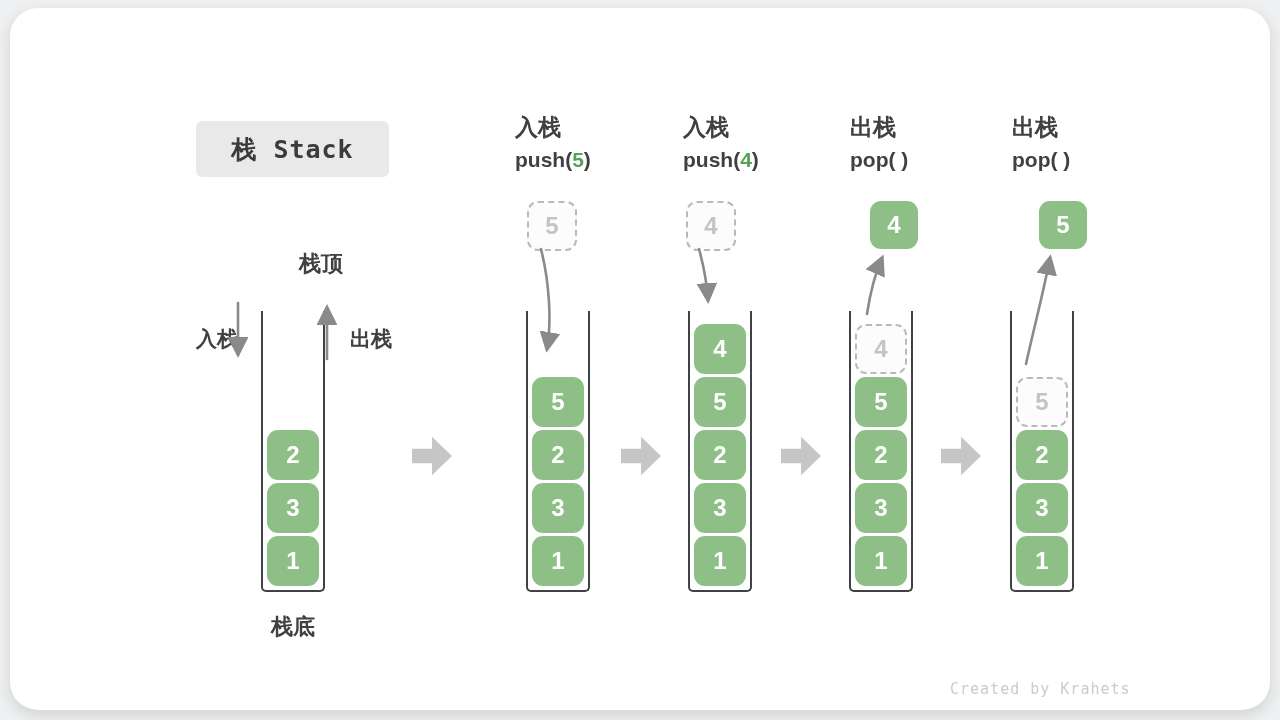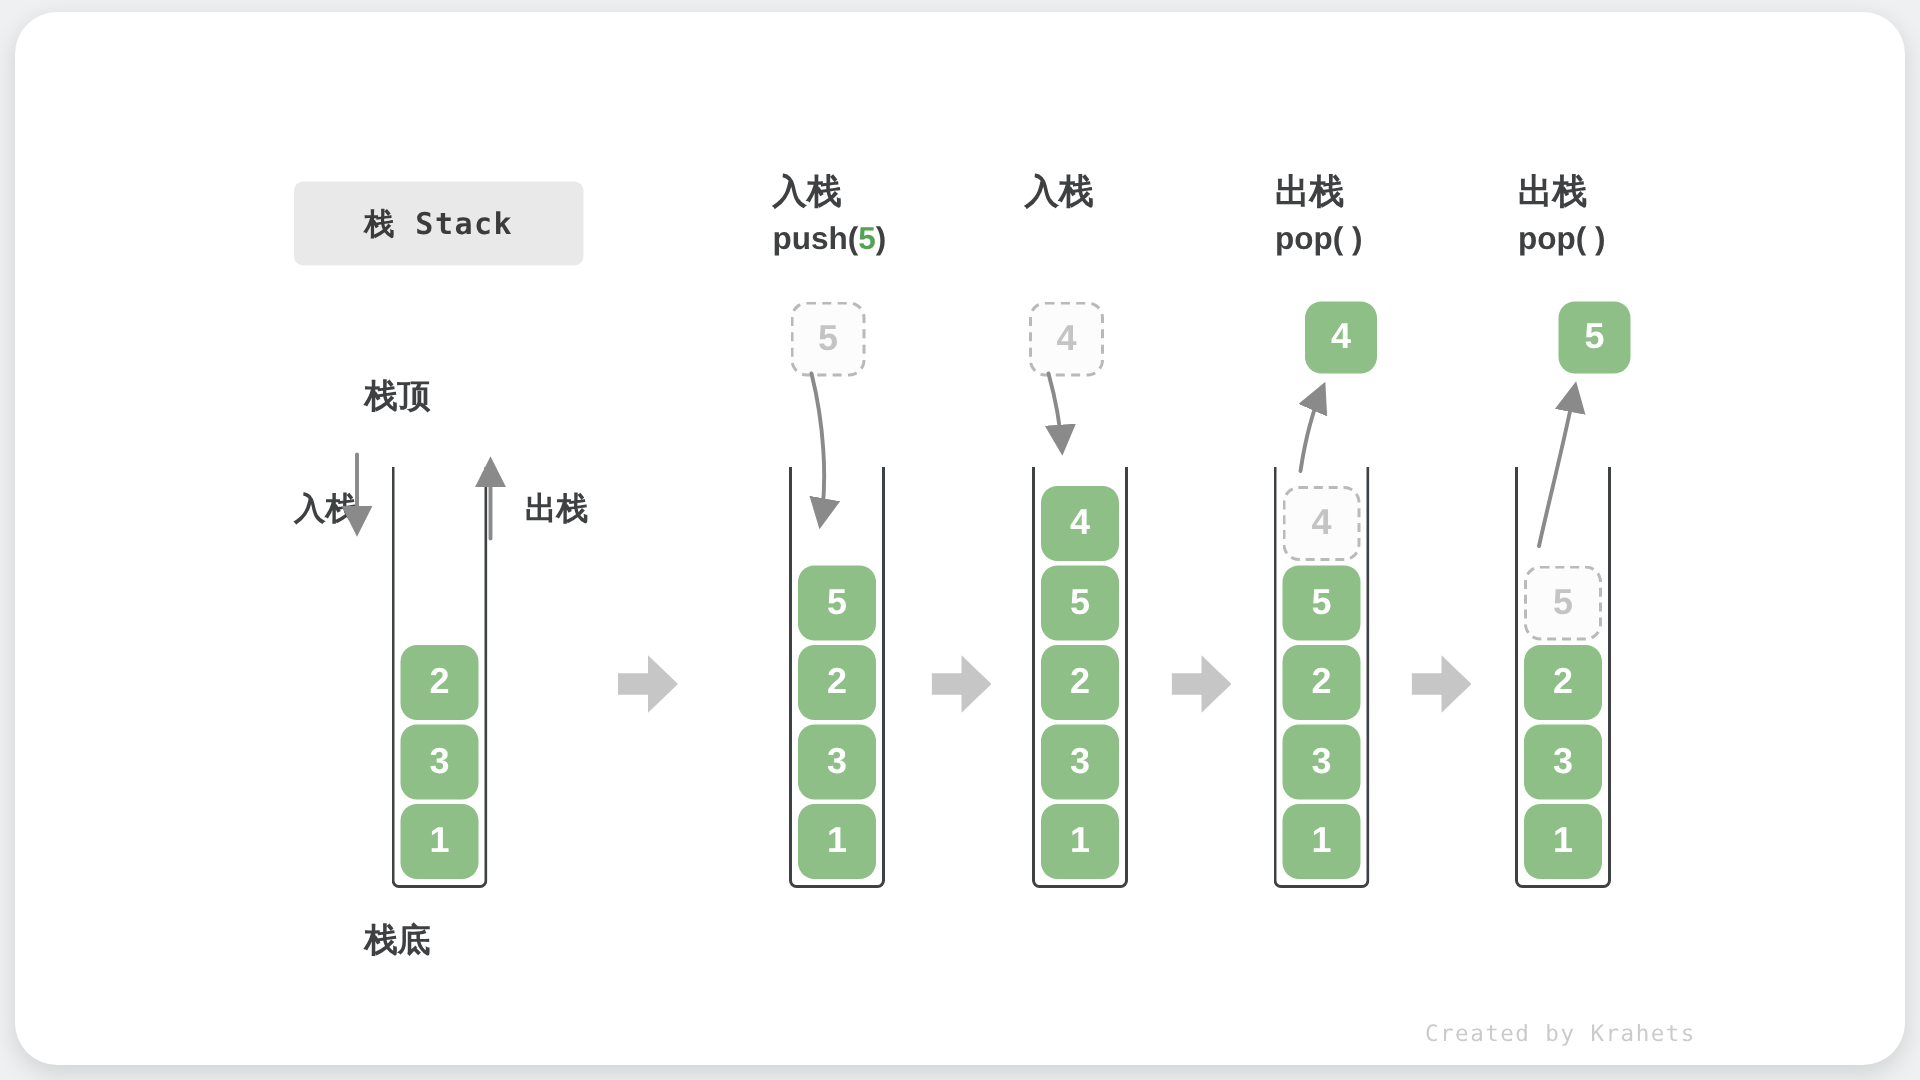--- a/index.html
+++ b/index.html
@@ -13,21 +13,21 @@
     position:absolute;left:10px;top:8px;width:1260px;height:702px;
     background:#ffffff;border-radius:28px;
     box-shadow:0 5px 16px rgba(0,0,0,0.13);
   }
   
   .title-box{
     position:absolute;left:186px;top:113px;width:193px;height:56px;
     background:#e9e9e9;border-radius:6px;
     display:flex;align-items:center;justify-content:center;
     font-family:"DejaVu Sans Mono","Liberation Mono",monospace;
-    font-size:20px;font-weight:bold;color:#3b3b3b;letter-spacing:1px;
+    font-size:25px;font-weight:bold;color:#3b3b3b;letter-spacing:1px;
   }
   
   .op-col{position:absolute;top:103px;width:170px;}
   .op-cjk{font-size:23px;font-weight:bold;color:#3e4042;line-height:32px;}
   .op-code{
     font-family:Liberation Sans, sans-serif;
     font-size:21px;font-weight:bold;color:#3e4042;line-height:33px;
   }
   .op-arg{color:#54a354;}
   .op-arg:empty::before{content:"\00a0";}
@@ -53,22 +53,22 @@
     position:absolute;top:193px;width:48px;height:48px;border-radius:11px;
     display:flex;align-items:center;justify-content:center;
     font-size:24px;font-weight:bold;box-sizing:border-box;
   }
   .float-box.dashed{
     background:#fcfcfc;border:2px dashed #b9b9b9;color:#c4c4c4;width:50px;height:50px;
   }
   .float-box.solid{background:#8dbf86;color:#ffffff;}
   
   .lbl{position:absolute;font-weight:bold;color:#3e4042;}
-  .lbl-top{left:233px;top:241px;width:100px;text-align:left;font-size:22px;}
-  .lbl-bottom{left:233px;top:604px;width:100px;font-size:22px;}
+  .lbl-top{left:233px;top:241px;width:100px;text-align:right;font-size:22px;}
+  .lbl-bottom{left:233px;top:604px;width:100px;text-align:center;font-size:22px;}
   .lbl-push{left:150px;top:317px;width:78px;text-align:right;font-size:21px;}
   .lbl-pop{left:340px;top:317px;width:78px;text-align:left;font-size:21px;}
   
   .chevron{
     position:absolute;top:428px;width:40px;height:40px;background:#c6c6c6;
     clip-path:polygon(0% 32%,50% 32%,50% 2%,100% 50%,50% 98%,50% 68%,0% 68%);
   }
   
   #arrows{position:absolute;left:0;top:0;width:1260px;height:702px;pointer-events:none;}
   
@@ -87,20 +87,21 @@
     <span>栈 Stack</span>
   </div>
 
   <div id="op-cols">
       <div class="op-col" style="left: 505px;">
         <div class="op-cjk">入栈</div>
         <div class="op-code"><span>push(</span><span class="op-arg">5</span><span>)</span></div>
       </div>
       <div class="op-col" style="left: 673px;">
         <div class="op-cjk">入栈</div>
+        <div class="op-code"><span>push(</span><span class="op-arg">4</span><span>)</span></div>
       </div>
       <div class="op-col" style="left: 840px;">
         <div class="op-cjk">出栈</div>
         <div class="op-code"><span>pop(</span><span class="op-arg"></span><span>)</span></div>
       </div>
       <div class="op-col" style="left: 1002px;">
         <div class="op-cjk">出栈</div>
         <div class="op-code"><span>pop(</span><span class="op-arg"></span><span>)</span></div>
       </div>
     </div>

